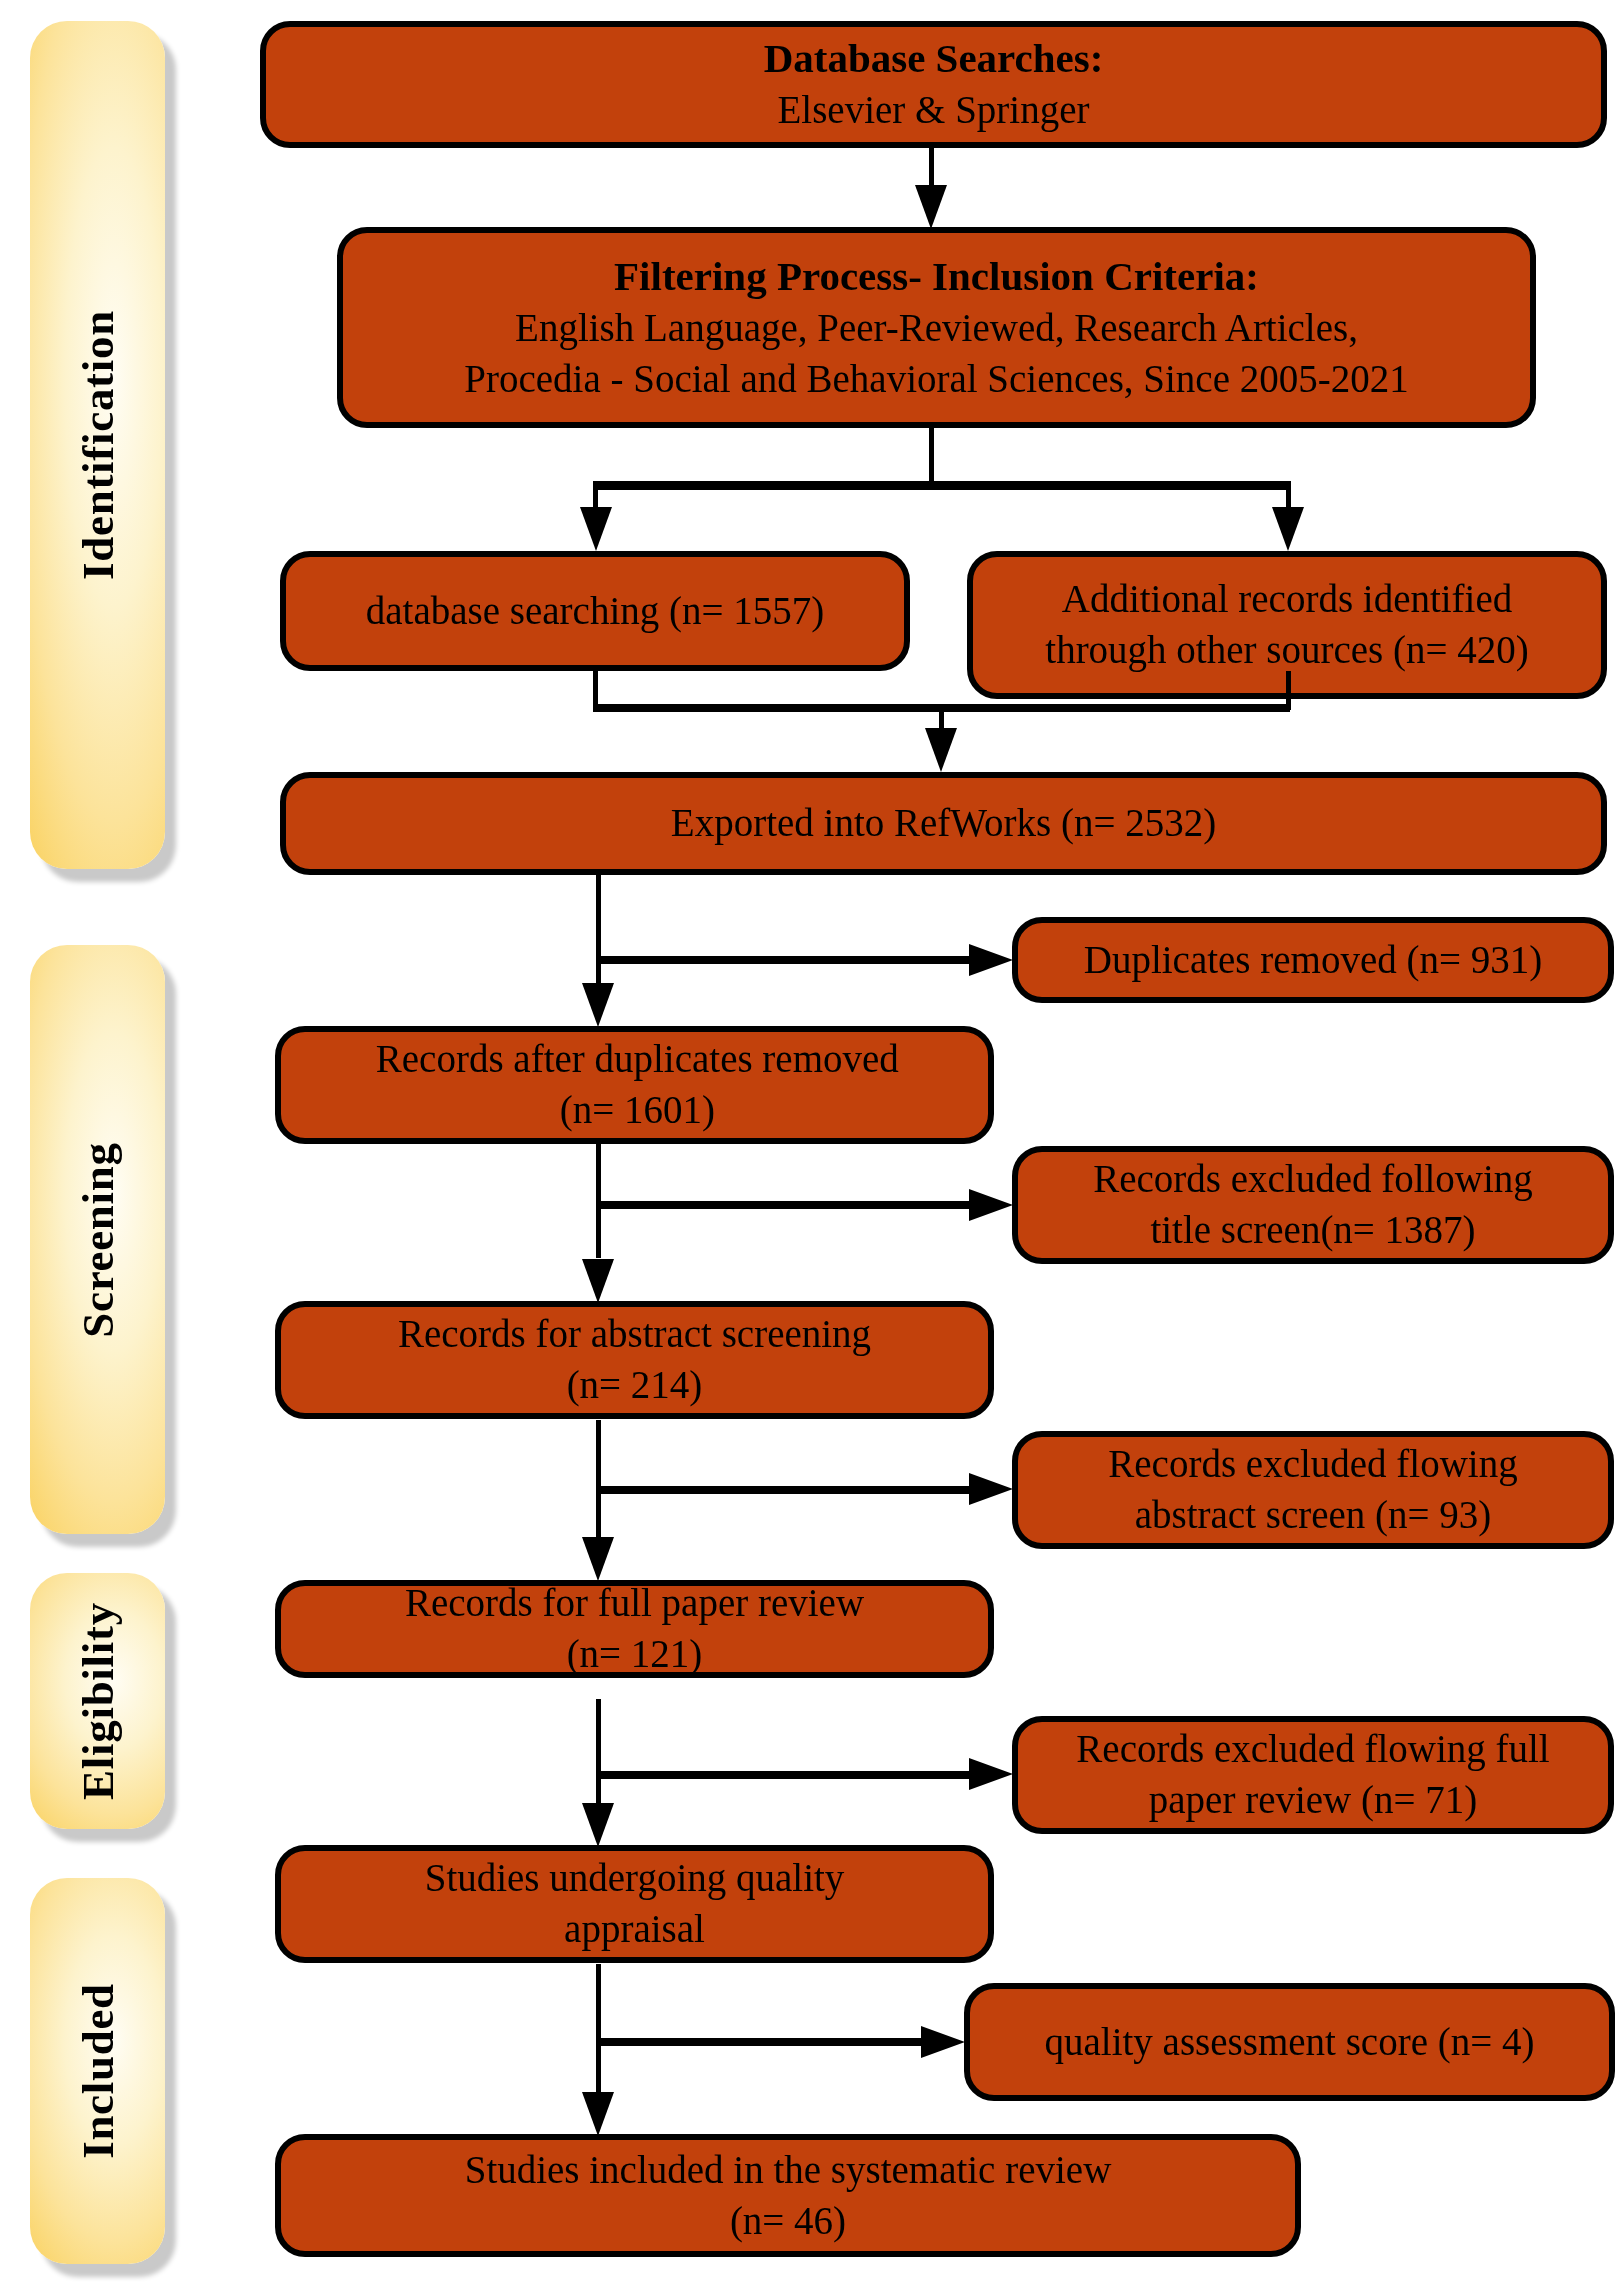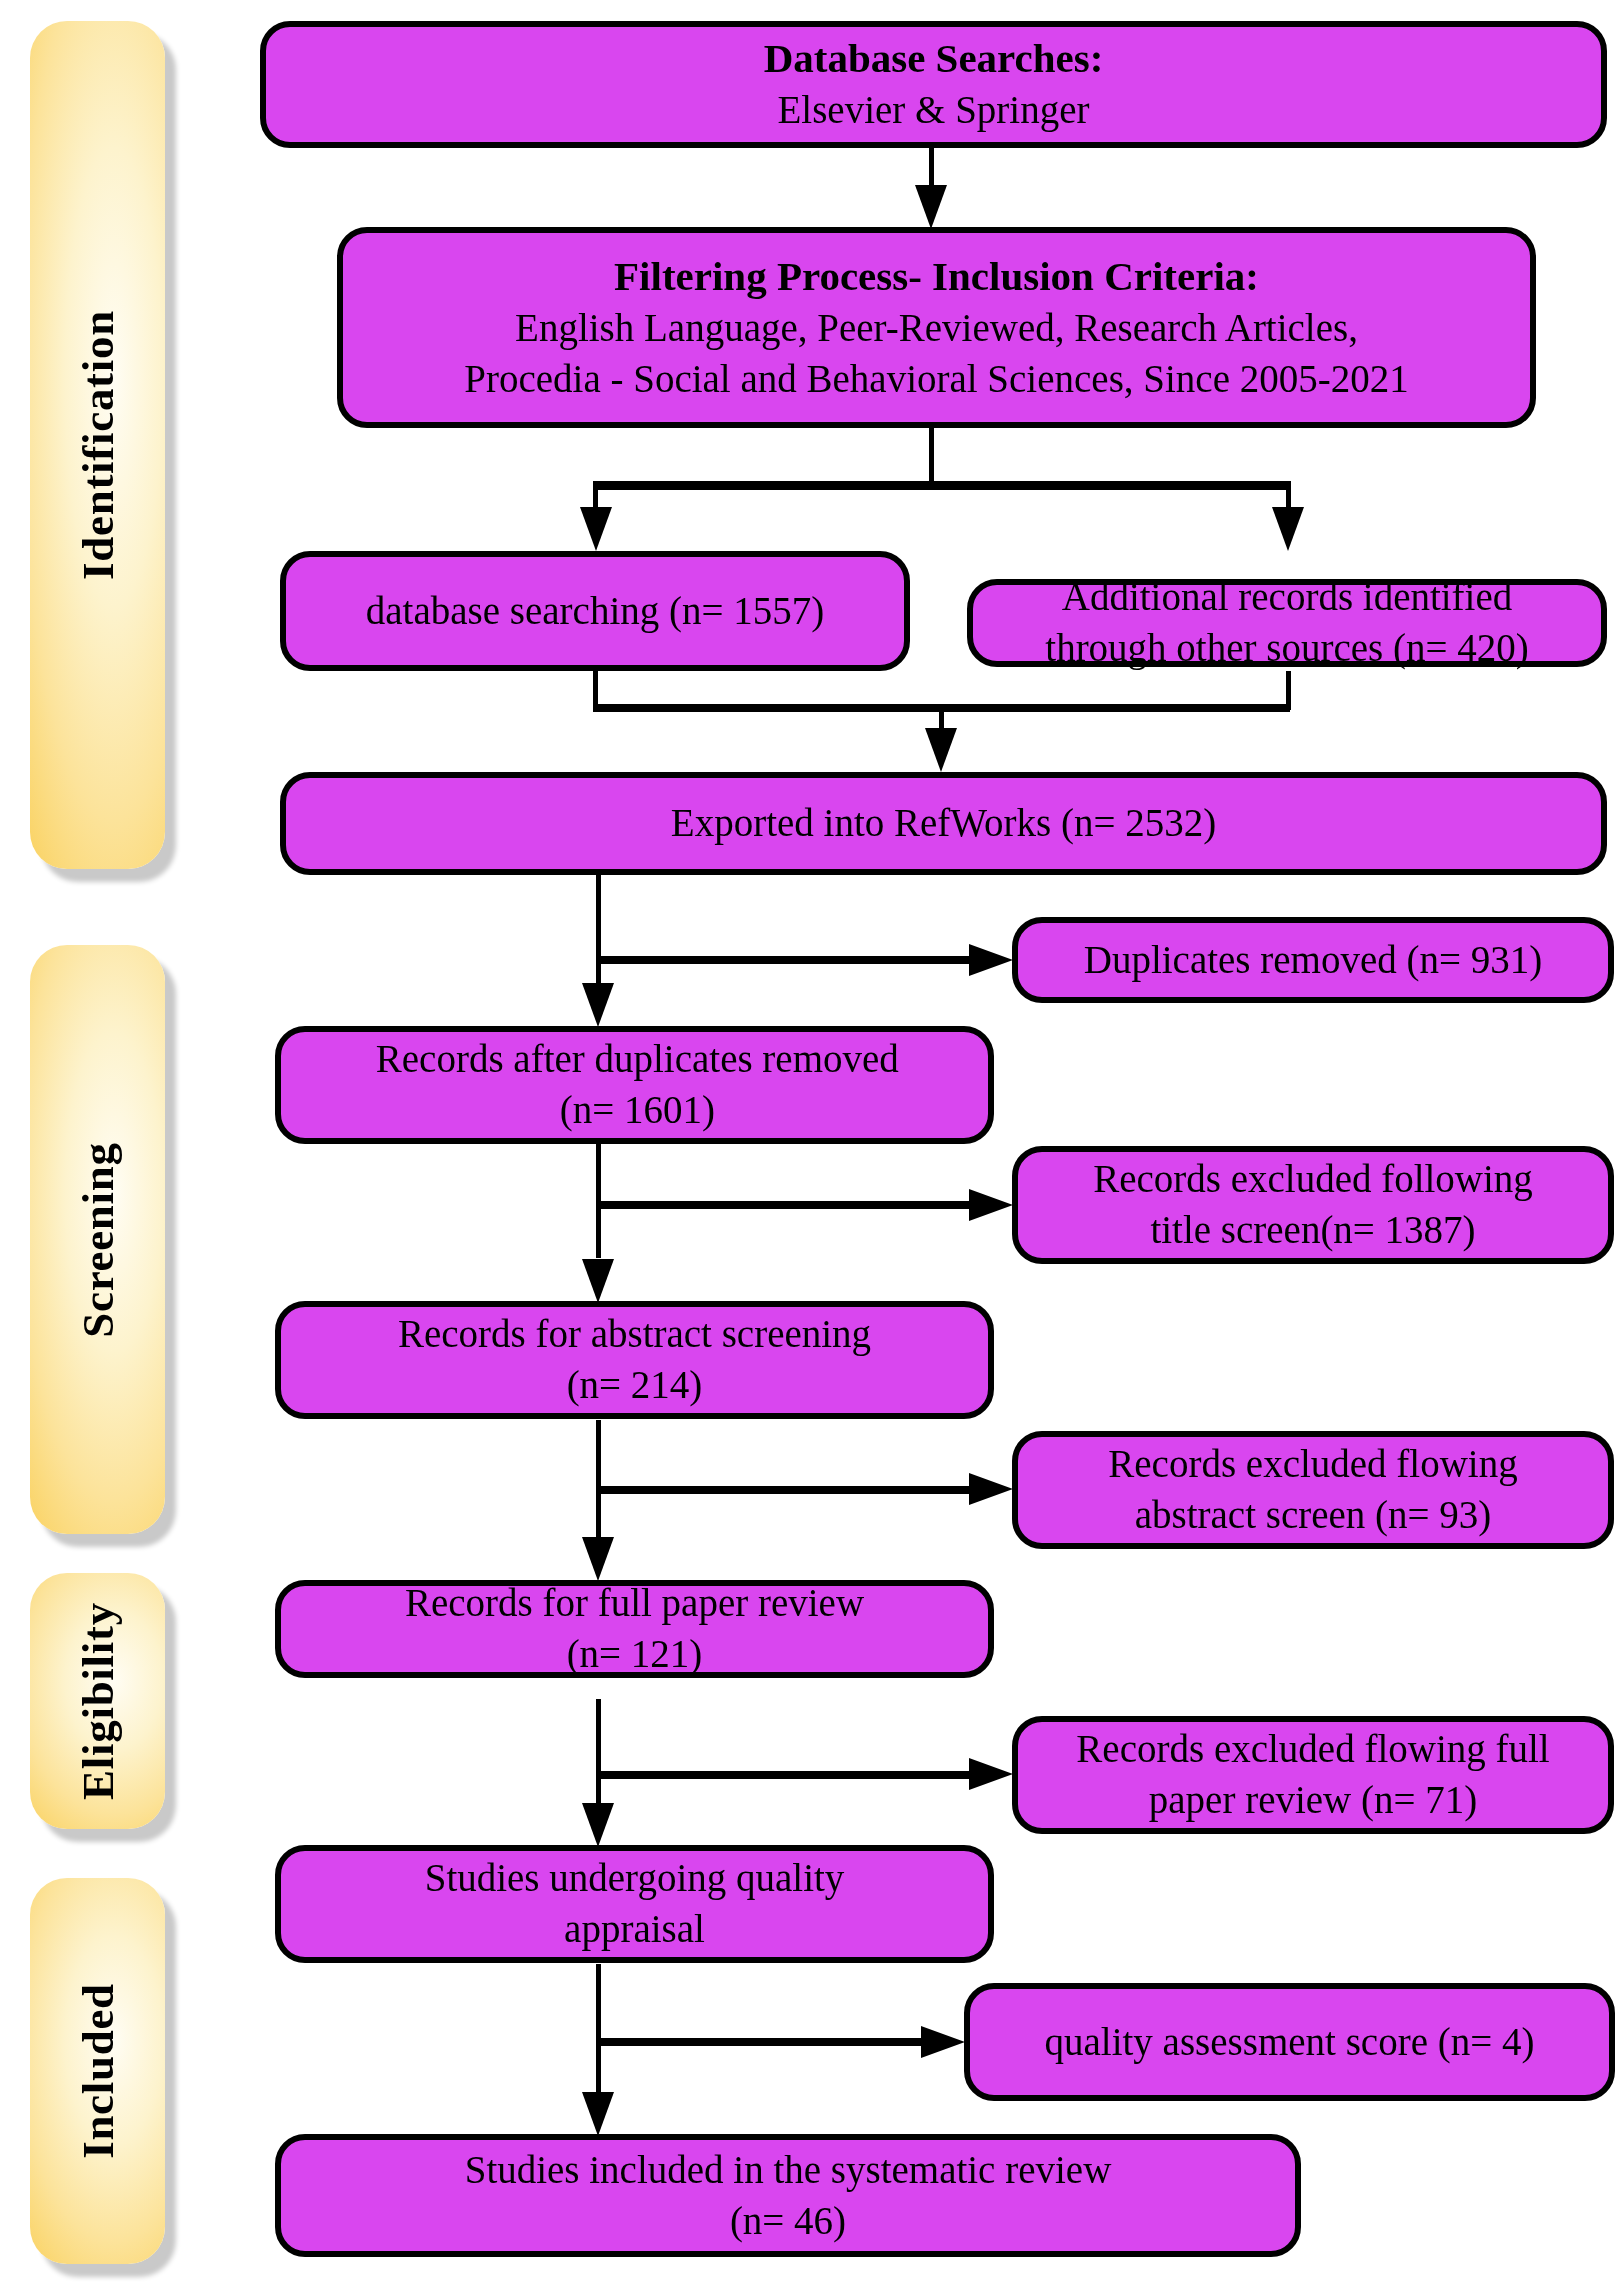--- a/index.html
+++ b/index.html
@@ -7,21 +7,21 @@
     position:relative;
     width:1623px; height:2295px;
     background:#ffffff;
     font-family:"Liberation Serif", serif;
     color:#000;
     overflow:hidden;
   }
   
   .node {
     position:absolute;
-    background:#d946ef;
+    background:#c2410c;
     border:6.2px solid #000;
     border-radius:30px;
     box-sizing:border-box;
     display:flex; flex-direction:column;
     align-items:center; justify-content:center;
     text-align:center;
     font-size:39px; line-height:1.3;
     padding:2.8px 12.4px;
   }
   .node .tline { display:block; white-space:nowrap; }
@@ -95,21 +95,21 @@
   <div class="vline" style="left:929px; top:428px; height:56px;"></div>
   <div class="tbar" style="left:593px; top:481px; width:698px;"></div>
   <div class="vline" style="left:593px;  top:481px; height:29px;"></div>
   <div class="arrow-down" style="left:580px; top:507px;"></div>
   <div class="vline" style="left:1286px; top:481px; height:29px;"></div>
   <div class="arrow-down" style="left:1272px; top:507px;"></div>
 
   <div class="node" style="left:280px; top:551px; width:630px; height:120px;">
     <span class="tline">database searching (n= 1557)</span>
   </div>
-  <div class="node" style="left:967px; top:551px; width:640px; height:88px;margin-top:28px;">
+  <div class="node" style="left:967px; top:551px; width:640px; height:148px;">
     <span class="tline">Additional records identified</span>
     <span class="tline">through other sources (n= 420)</span>
   </div>
 
   <div class="vline" style="left:593px;  top:671px; height:39px;"></div>
   <div class="vline" style="left:1286px; top:671px; height:39px;"></div>
   <div class="hline" style="left:593px; top:704px; width:697px;"></div>
   <div class="vline" style="left:939px; top:709px; height:22px;"></div>
   <div class="arrow-down" style="left:925px; top:728px;"></div>
 

